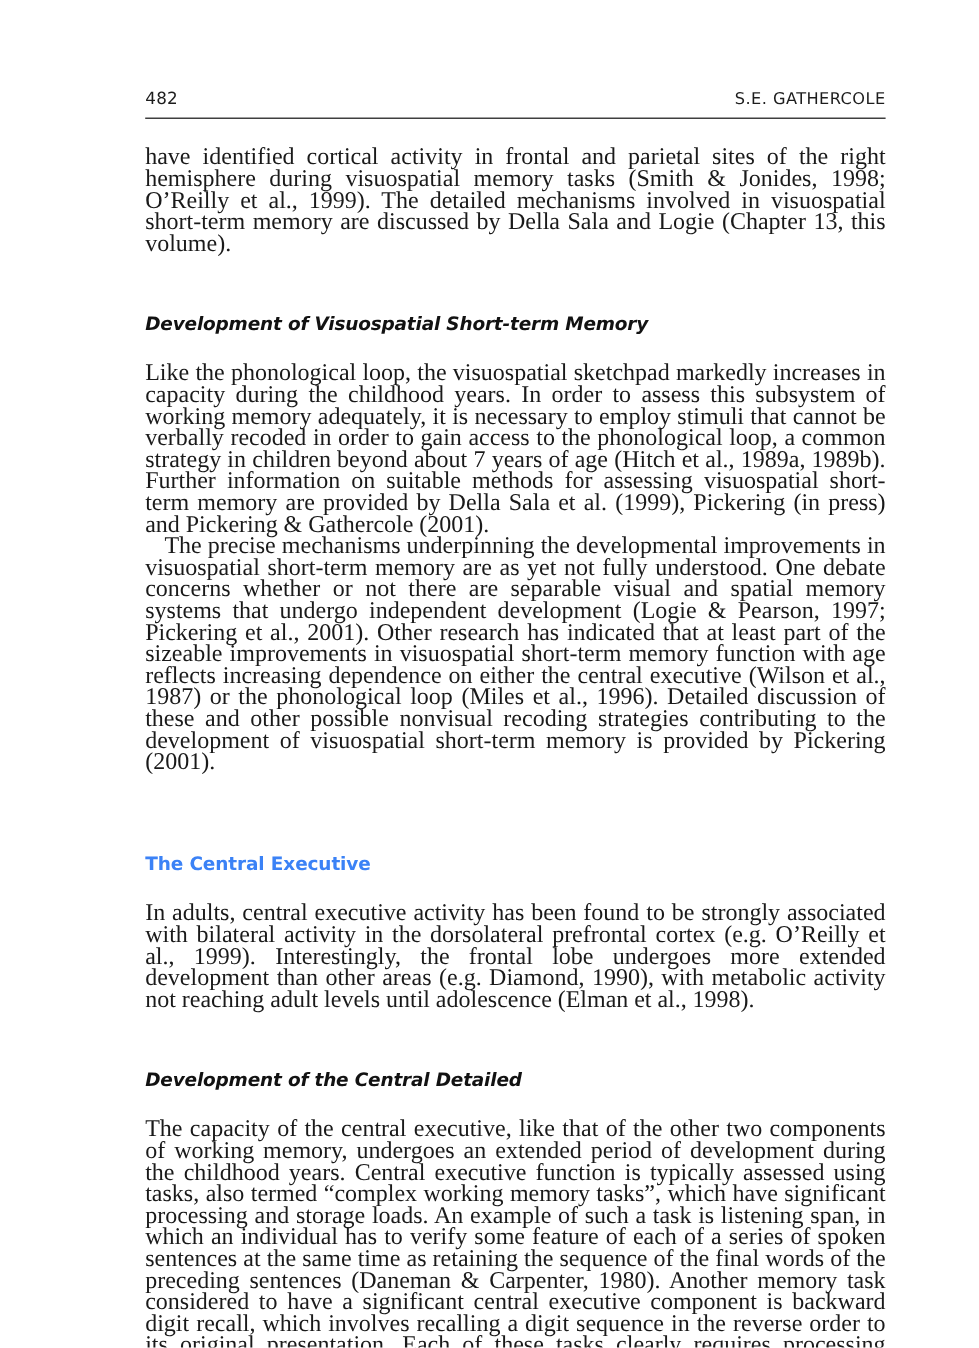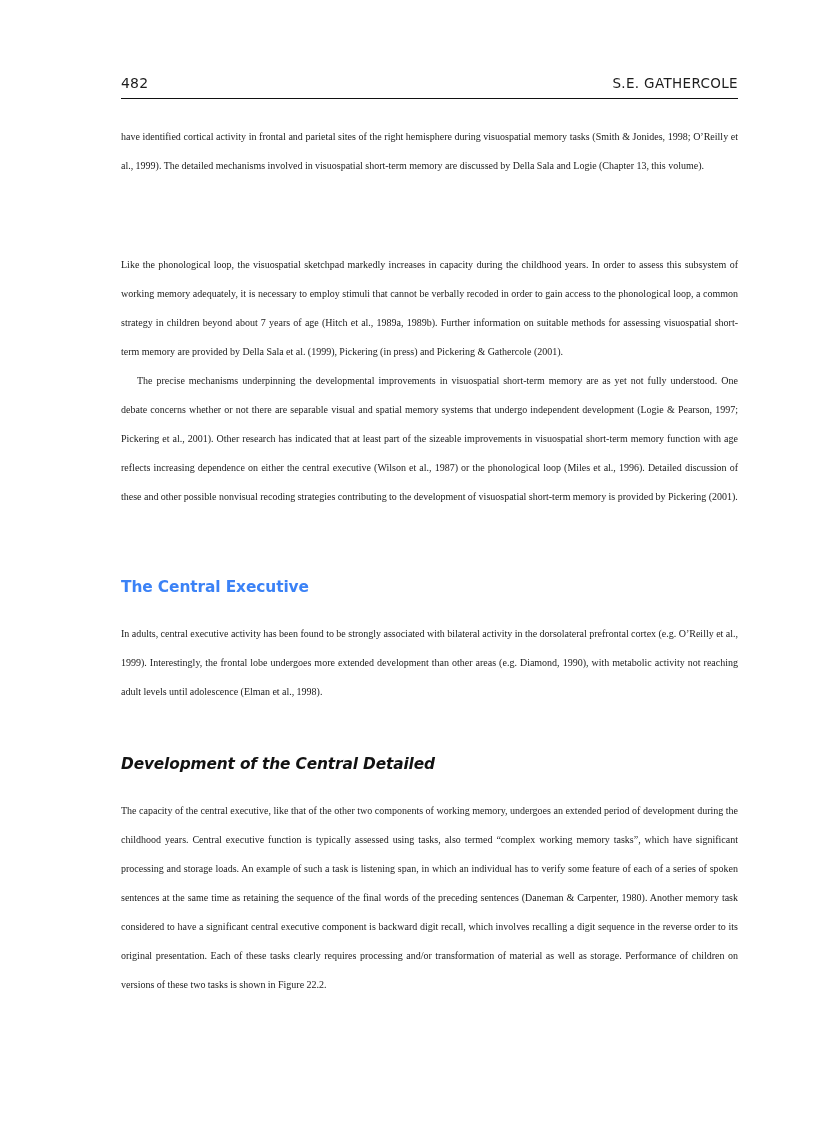--- a/index.html
+++ b/index.html
@@ -58,22 +58,22 @@
     margin: 0;
   }
 
   
   .body {
     margin-top: 23px;
   }
 
   p.para {
     margin: 0;
-    font-size: 10px;
-    line-height: 29px;
+    font-size: 20px;
+    line-height: 18px;
     text-align: justify;
     text-justify: inter-word;
     word-spacing: -0.1px;
     hyphens: none;
   }
   p.para.indent {
     text-indent: 16px;
   }
 
   h2.head-1 {
@@ -114,20 +114,21 @@
       <span class="folio">482</span>
       <span class="title">S.E. GATHERCOLE</span>
     </div>
     <div class="rule"></div>
 
     <div class="body">
 
       <p class="para">have identified cortical activity in frontal and parietal sites of the right hemisphere during visuospatial memory tasks (Smith &amp; Jonides, 1998; O’Reilly et al., 1999). The detailed mechanisms involved in visuospatial short-term memory are discussed by Della Sala and Logie (Chapter 13, this volume).</p>
 
       <div class="sp-head-2-before"></div>
+      <h3 class="head-2">Development of Visuospatial Short-term Memory</h3>
       <div class="sp-head-after"></div>
 
       <p class="para">Like the phonological loop, the visuospatial sketchpad markedly increases in capacity during the childhood years. In order to assess this subsystem of working memory adequately, it is necessary to employ stimuli that cannot be verbally recoded in order to gain access to the phonological loop, a common strategy in children beyond about 7 years of age (Hitch et al., 1989a, 1989b). Further information on suitable methods for assessing visuospatial short-term memory are provided by Della Sala et al. (1999), Pickering (in press) and Pickering &amp; Gathercole (2001).</p>
 
       <p class="para indent">The precise mechanisms underpinning the developmental improvements in visuospatial short-term memory are as yet not fully understood. One debate concerns whether or not there are separable visual and spatial memory systems that undergo independent development (Logie &amp; Pearson, 1997; Pickering et al., 2001). Other research has indicated that at least part of the sizeable improvements in visuospatial short-term memory function with age reflects increasing dependence on either the central executive (Wilson et al., 1987) or the phonological loop (Miles et al., 1996). Detailed discussion of these and other possible nonvisual recoding strategies contributing to the development of visuospatial short-term memory is provided by Pickering (2001).</p>
 
       <div class="sp-head-1-before"></div>
       <h2 class="head-1">The Central Executive</h2>
       <div class="sp-head-after"></div>
 

